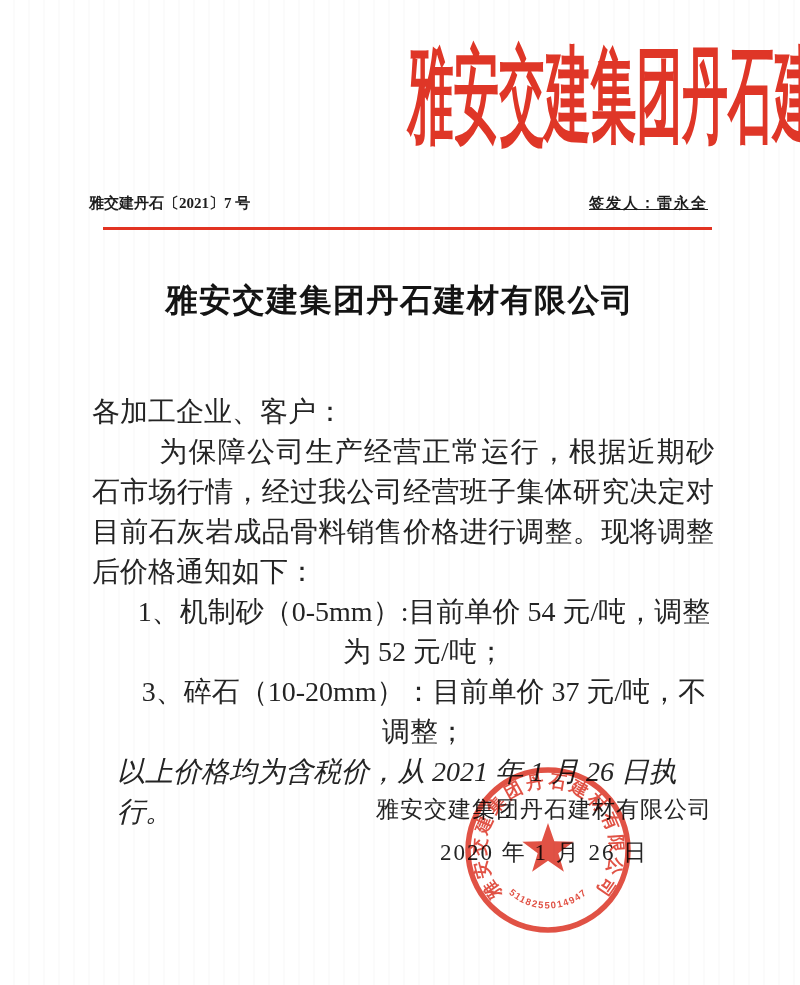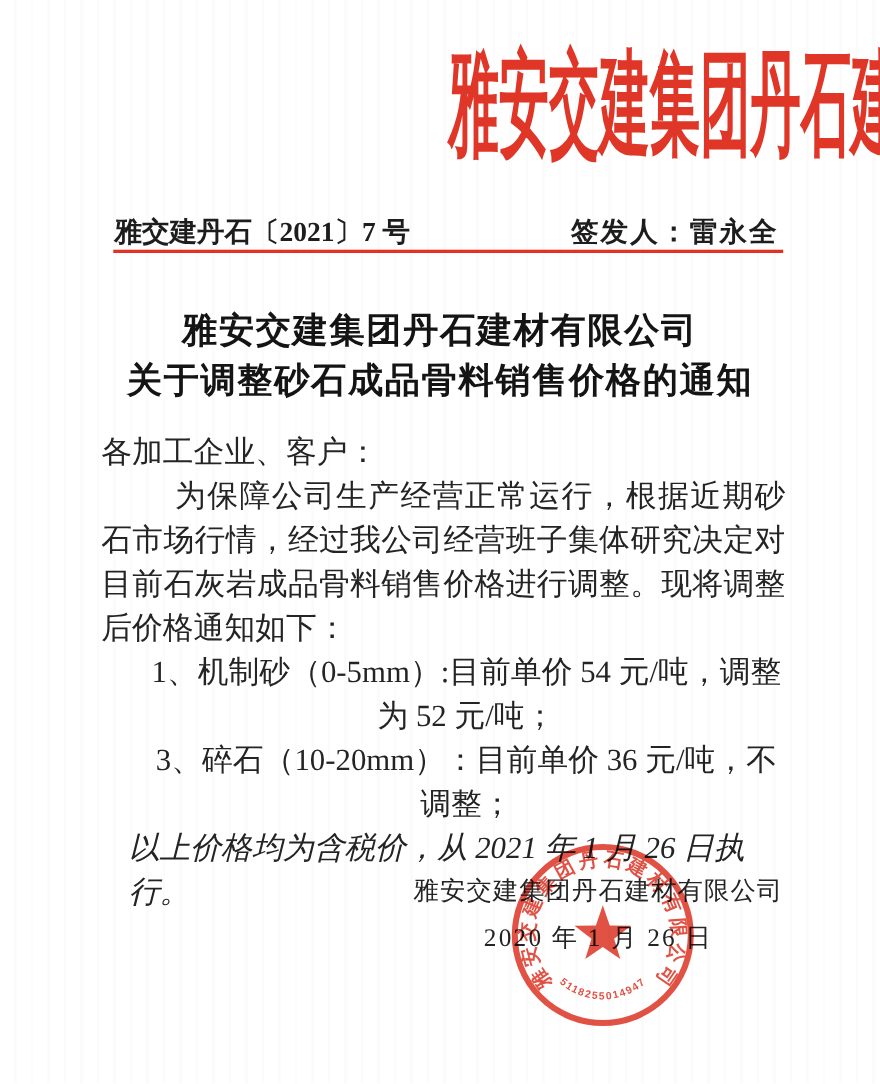--- a/index.html
+++ b/index.html
@@ -10,25 +10,25 @@
   }
   
   .letterhead{position:absolute;top:38px;left:0;width:800px;text-align:center;white-space:nowrap;}
   .letterhead .lh-text{
     display:inline-block;font-size:104px;line-height:1.12;font-weight:bold;
     color:#df3627;transform:scaleX(.44);transform-origin:50% 50%;
     font-family:"Liberation Serif","DejaVu Serif",serif;
   }
   
   .docnum-row{
-    position:absolute;top:194px;left:104px;right:92px;display:flex;
+    position:absolute;top:194px;left:89px;right:92px;display:flex;
     justify-content:space-between;align-items:center;
-    font-size:25px;font-weight:600;color:#1d1d1d;
+    font-size:15px;font-weight:600;color:#1d1d1d;
   }
-  .issuer{letter-spacing:2px;}
+  .issuer{letter-spacing:2px;text-decoration:underline;}
   
   .red-rule{position:absolute;top:227px;left:103px;right:88px;height:3px;background:#e23322;}
   
   .doc-title{
     position:absolute;top:278px;left:0;width:800px;text-align:center;
     font-family:"Liberation Sans","DejaVu Sans",sans-serif;font-weight:bold;
     font-size:32px;line-height:45px;letter-spacing:1.5px;color:#141414;
   }
   
   .body-block{position:absolute;top:392px;left:92px;width:622px;font-size:28px;line-height:40px;color:#242424;}
@@ -53,28 +53,27 @@
 
   <div class="docnum-row">
     <span>雅交建丹石〔2021〕7 号</span>
     <span class="issuer"><span>签发人：</span><span>雷永全</span></span>
   </div>
 
   <div class="red-rule"></div>
 
   <div class="doc-title">
     <div>雅安交建集团丹石建材有限公司</div>
-    <div>关于调整砂石成品骨料销售价格的通知</div>
   </div>
 
   <div class="body-block">
     <p class="salutation">各加工企业、客户：</p>
     <p class="para">为保障公司生产经营正常运行，根据近期砂石市场行情，经过我公司经营班子集体研究决定对目前石灰岩成品骨料销售价格进行调整。现将调整后价格通知如下：</p>
     <p class="item">1、机制砂（0-5mm）:目前单价 54 元/吨，调整为 52 元/吨；</p>
-    <p class="item">3、碎石（10-20mm）：目前单价 36 元/吨，不调整；</p>
+    <p class="item">3、碎石（10-20mm）：目前单价 37 元/吨，不调整；</p>
     <p class="note">以上价格均为含税价，从 2021 年 1 月 26 日执行。</p>
   </div>
 
   <div class="closing">
     <div class="sig-company">雅安交建集团丹石建材有限公司</div>
     <div class="sig-date">2020 年 1 月 26 日</div>
   </div>
 
   <svg class="seal" viewBox="-89 -89 178 178" xmlns="http://www.w3.org/2000/svg">
     <defs>

